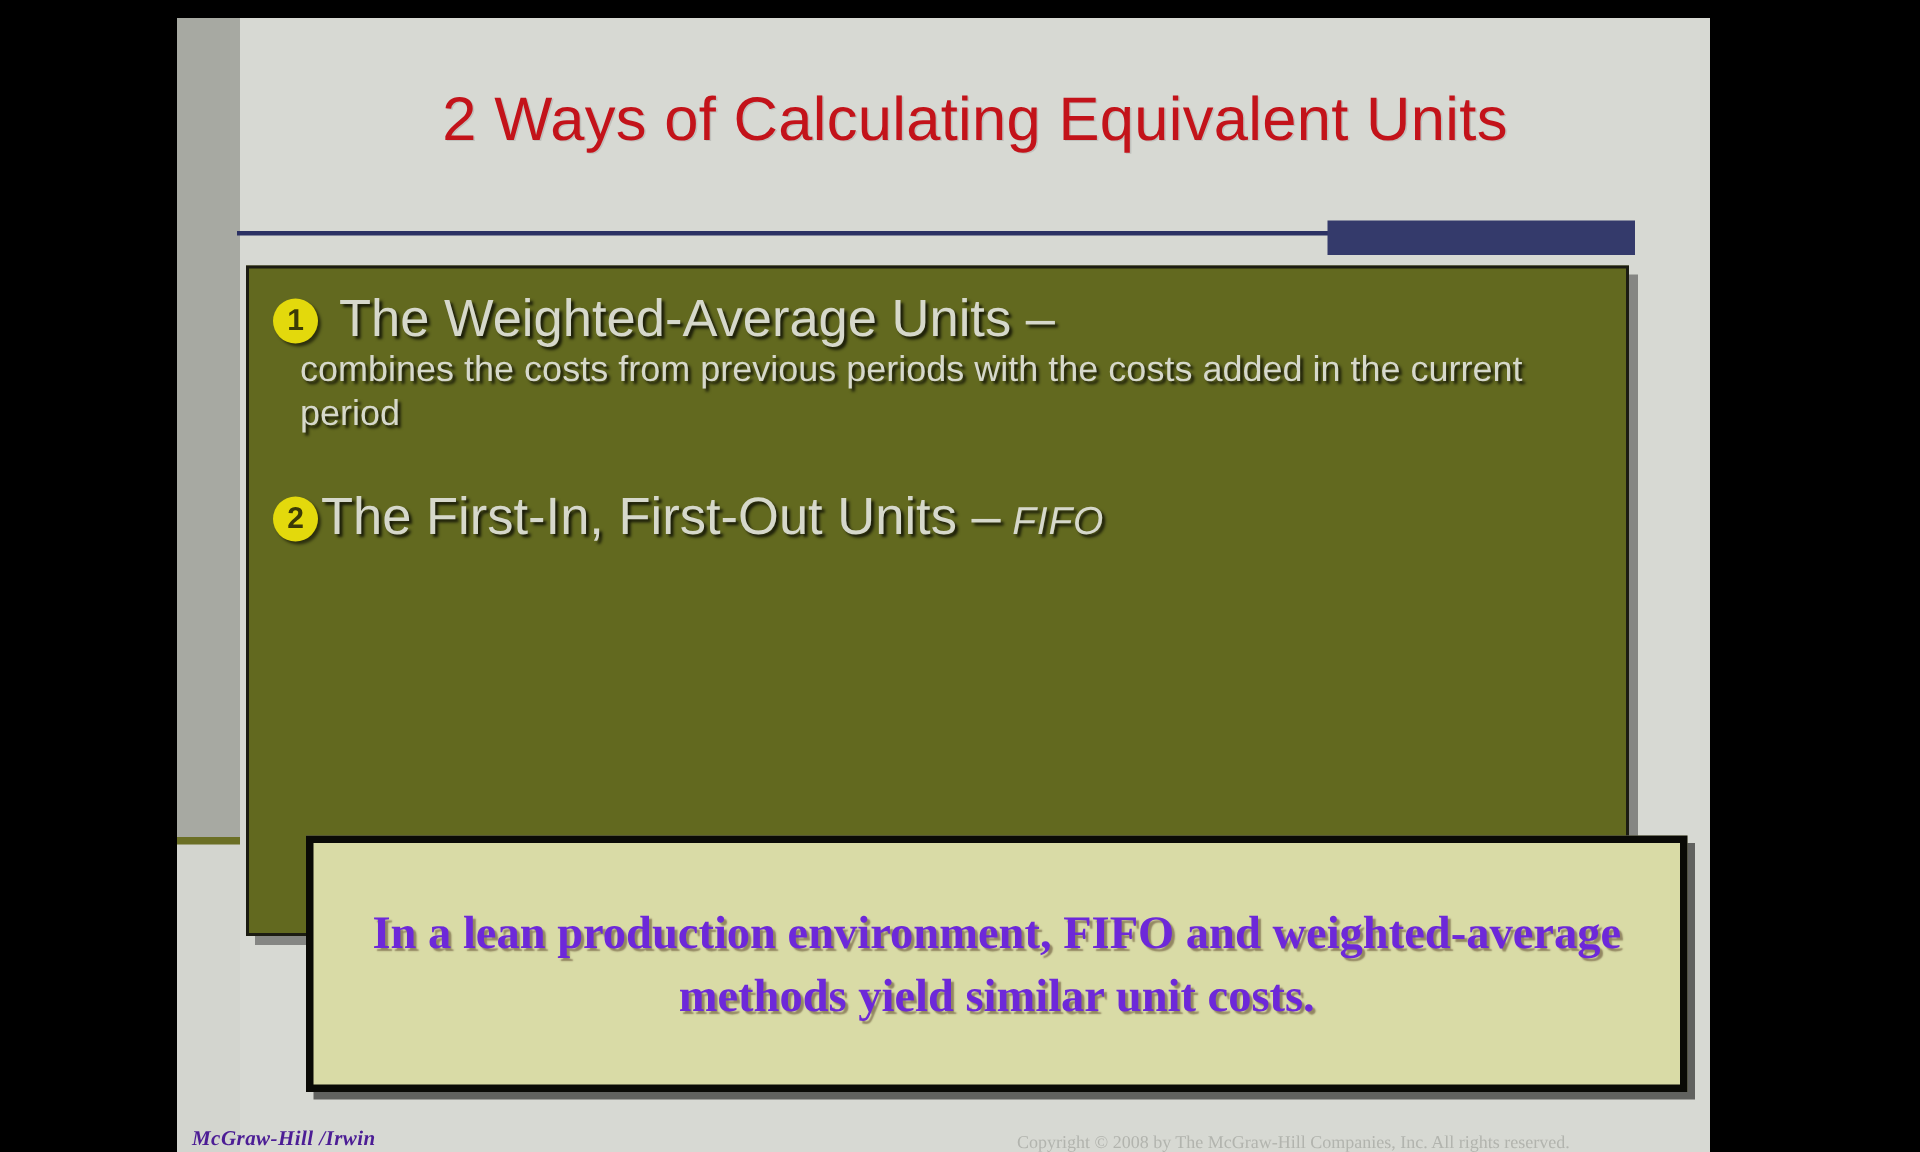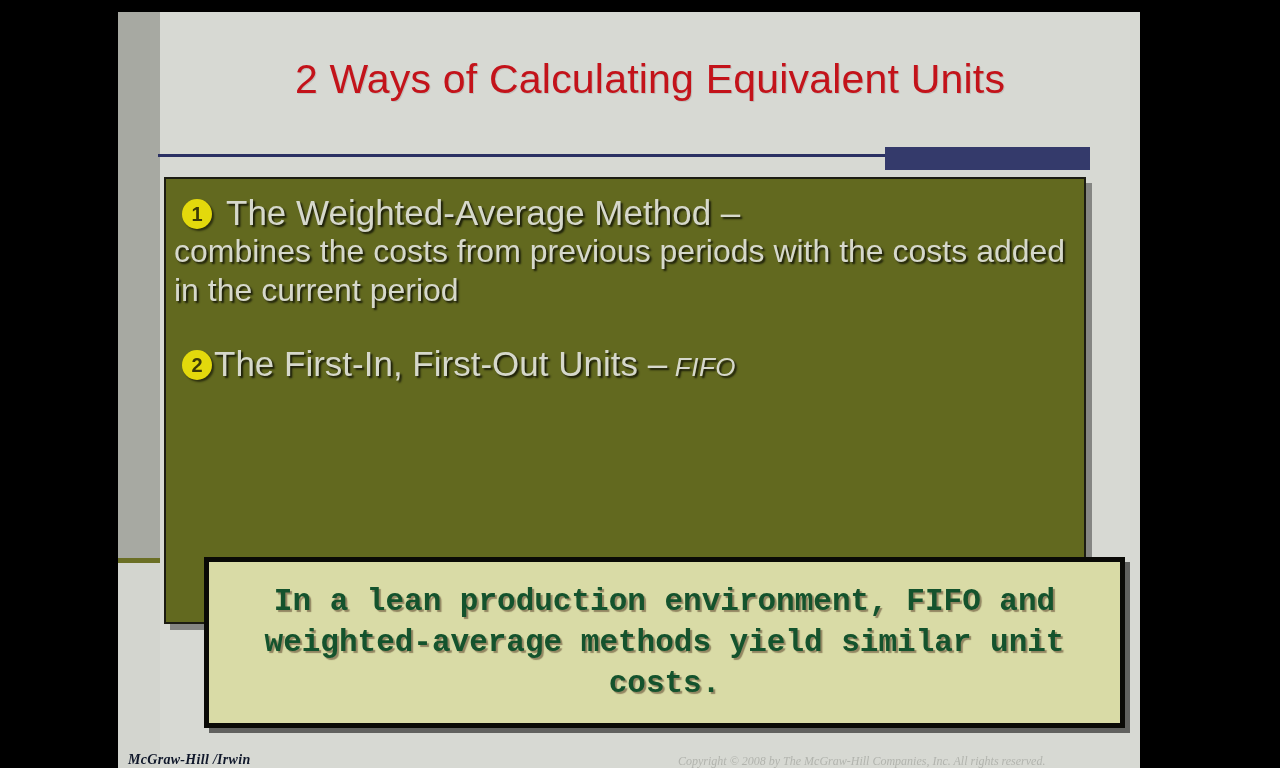--- a/index.html
+++ b/index.html
@@ -120,24 +120,25 @@
     white-space: nowrap;
     font-family: "Liberation Sans", sans-serif;
   }
   .method-head .acronym {
     font-size: 26px;
     letter-spacing: 0.5px;
     font-style: italic;
   }
   .method-body {
     color: #d6d8cb;
-    font-size: 32px;
+    font-size: 24px;
     line-height: 1.22;
     text-shadow: 2px 2px 2px rgba(0,0,0,0.75);
     font-family: "Liberation Sans", sans-serif;
+    margin-left: 26px;
   }
 
   
   .num-bullet {
     display: inline-block;
     width: 30px;
     height: 30px;
     border-radius: 50%;
     background: #e3d90c;
     color: #3b3a06;
@@ -162,56 +163,55 @@
     height: 171px;
     background: #d9dba6;
     border: 5px solid #0a0a06;
     box-sizing: border-box;
     box-shadow: 5px 5px 0 rgba(0,0,0,0.55);
     display: flex;
     align-items: center;
     justify-content: center;
   }
   #callout-text {
-    color: #14532d;
+    color: #6d28d9;
     font-size: 31px;
     font-weight: 700;
     line-height: 1.33;
     text-align: center;
     padding: 0 24px;
     text-shadow: 2px 2px 1px rgba(60,30,15,0.45);
-    font-family: Liberation Mono, monospace;
+    font-family: Liberation Serif, serif;
   }
 
   
   #footer {
     position: absolute;
     left: 0px;
     top: 736px;
     width: 1022px;
     height: 32px;
   }
   #footer-brand {
     position: absolute;
     left: 10px;
     top: 4px;
-    color: #0f172a;
+    color: #4c1d95;
     font-size: 14px;
     font-weight: 700;
     font-style: italic;
     font-family: "Liberation Serif", serif;
     letter-spacing: 0.3px;
   }
   #footer-copyright {
     position: absolute;
     left: 560px;
     top: 6px;
     color: #b2b4ae;
     font-size: 12px;
-    font-style: italic;
     font-family: "Liberation Serif", serif;
     white-space: nowrap;
   }
 
   
   #right-bar {
     position: absolute;
     left: 1140px;
     top: 0;
     width: 140px;
@@ -233,21 +233,21 @@
 
     <div id="slide-title">2 Ways of Calculating Equivalent Units</div>
 
     <div id="title-rule"></div>
     <div id="navy-block"></div>
 
     <div id="methods-box">
 
       <div class="method-block first">
         <div class="method-head">
-          <span class="num-bullet one">1</span><span>The Weighted-Average Method –</span>
+          <span class="num-bullet one">1</span><span>The Weighted-Average Units –</span>
         </div>
         <div class="method-body">combines the costs from previous periods with the costs added in the current period</div>
       </div>
 
       <div class="method-block second">
         <div class="method-head">
           <span class="num-bullet two">2</span><span>The First-In, First-Out Units –</span><span class="acronym"> FIFO</span>
         </div>
       </div>
 

